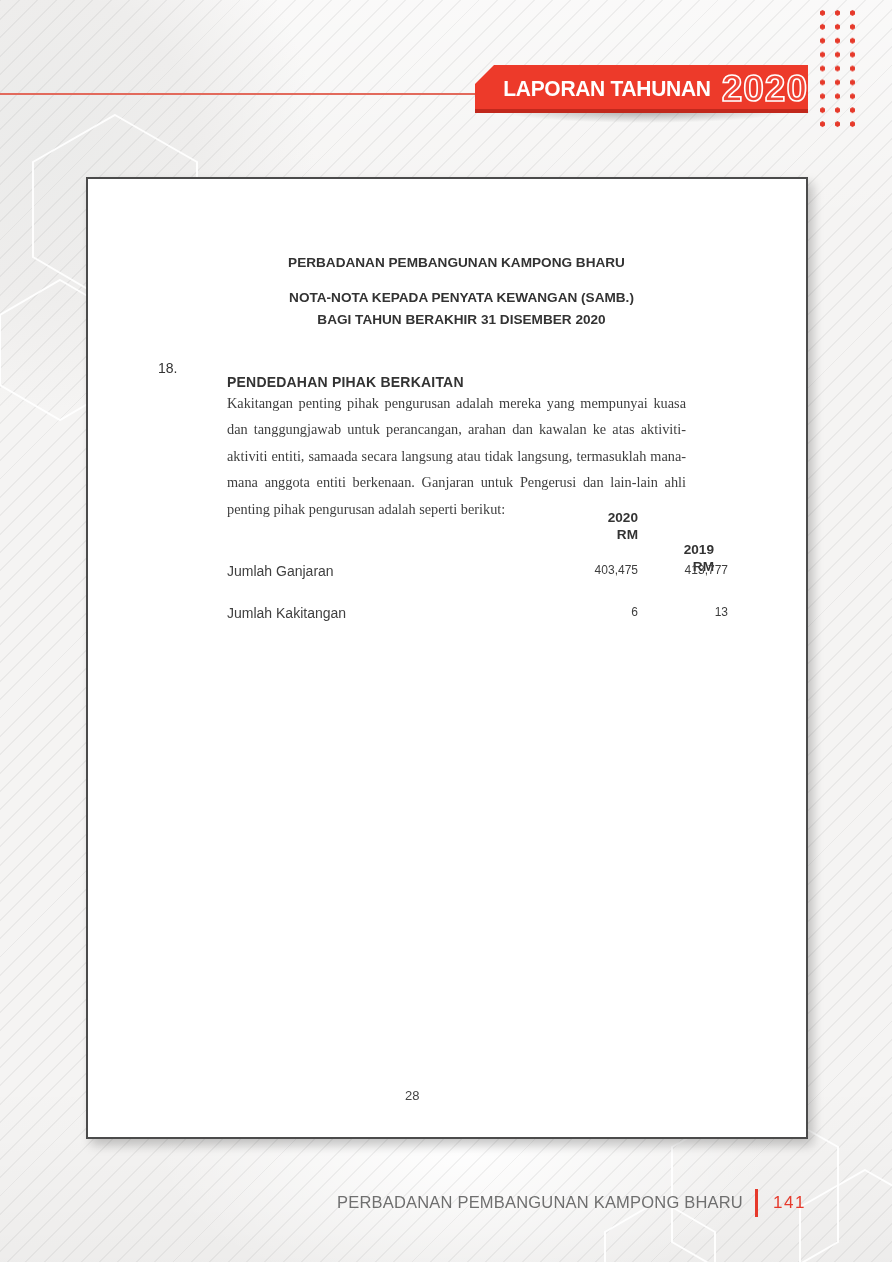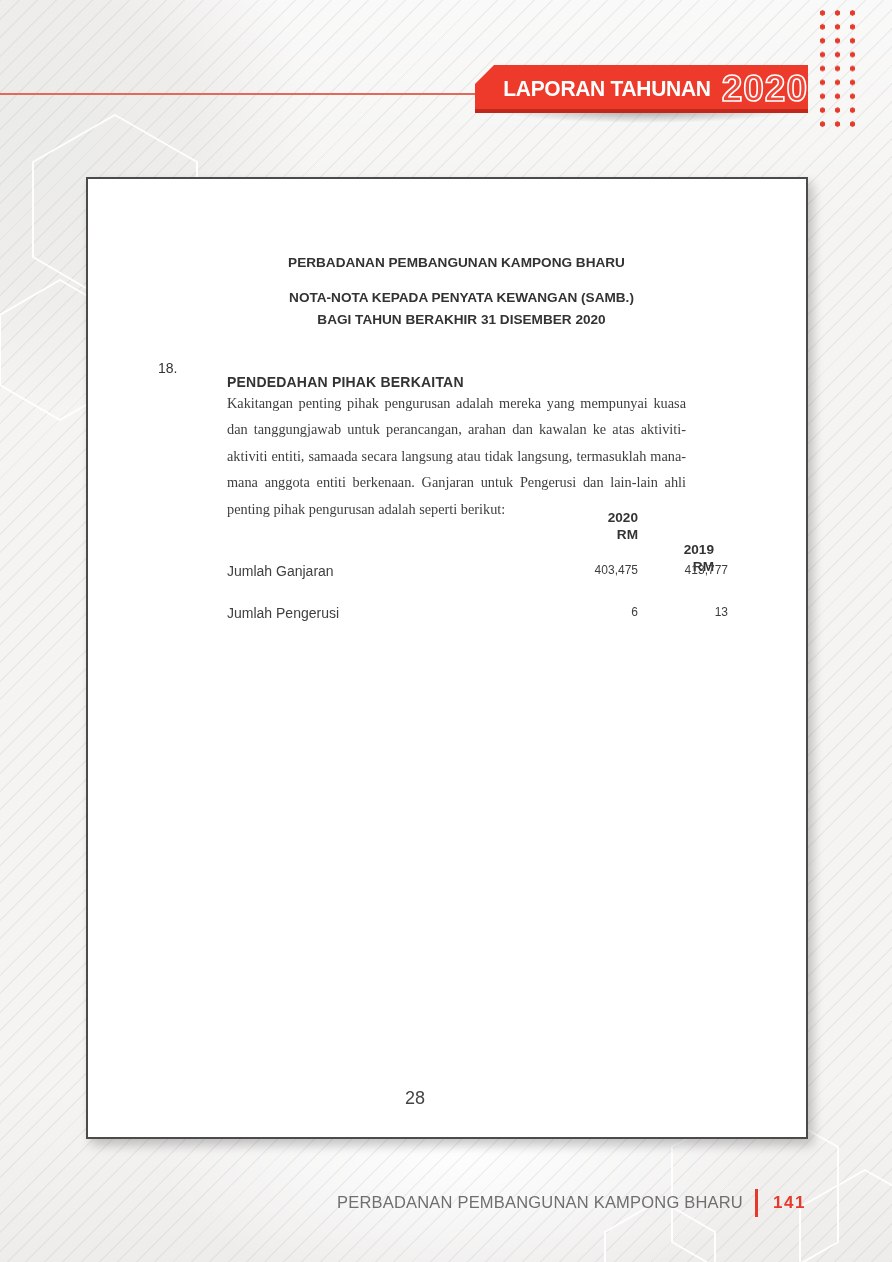--- a/index.html
+++ b/index.html
@@ -91,34 +91,34 @@
     position:absolute;left:139px;font-size:14px;color:#404040;
   }
   .tbl-val{
     position:absolute;text-align:right;font-size:12px;color:#3e3e3e;
   }
   .tbl-val.c2020{right:168px;}
   .tbl-val.c2019{right:78px;}
   .row-ganjaran{top:384px;}
   .row-kakitangan{top:426px;}
   .doc-pagenum{
-    position:absolute;left:317px;top:909px;font-size:18px;color:#444444;
+    position:absolute;left:317px;top:909px;font-size:13px;color:#444444;
   }
   
   .footer-org{
     position:absolute;right:149px;top:1193px;
     font-size:16.5px;color:#6f6f6f;letter-spacing:0.2px;white-space:nowrap;
     transform:scaleY(1.04);
   }
   .footer-divider{
     position:absolute;left:755px;top:1189px;width:3px;height:28px;background:#e6392b;
   }
   .footer-pagenum{
     position:absolute;left:773px;top:1193px;
-    font-size:17px;font-weight:bold;color:#e6392b;letter-spacing:1.5px;
+    font-size:17px;font-weight:normal;color:#e6392b;letter-spacing:1.5px;
   }
 </style>
 </head>
 <body>
 
 <div class="bg-blobs"></div>
 <div class="bg-stripes"></div>
 <svg class="bg-hexes" width="892" height="1262" viewBox="0 0 892 1262">
   <g fill="none" stroke="rgba(255,255,255,0.9)" stroke-width="2">
     <polygon points="115,115 197,162 197,257 115,305 33,257 33,162"></polygon>
@@ -154,21 +154,21 @@
 
     <div class="tbl-colhead c2020">2020
 RM</div>
     <div class="tbl-colhead c2019">2019
 RM</div>
 
     <div class="tbl-row-label row-ganjaran">Jumlah Ganjaran</div>
     <div class="tbl-val c2020 row-ganjaran">403,475</div>
     <div class="tbl-val c2019 row-ganjaran">413,777</div>
 
-    <div class="tbl-row-label row-kakitangan">Jumlah Pengerusi</div>
+    <div class="tbl-row-label row-kakitangan">Jumlah Kakitangan</div>
     <div class="tbl-val c2020 row-kakitangan">6</div>
     <div class="tbl-val c2019 row-kakitangan">13</div>
 
     <div class="doc-pagenum">28</div>
   </div>
 </div>
 
 <div class="footer-org">PERBADANAN PEMBANGUNAN KAMPONG BHARU</div>
 <div class="footer-divider"></div>
 <div class="footer-pagenum">141</div>

